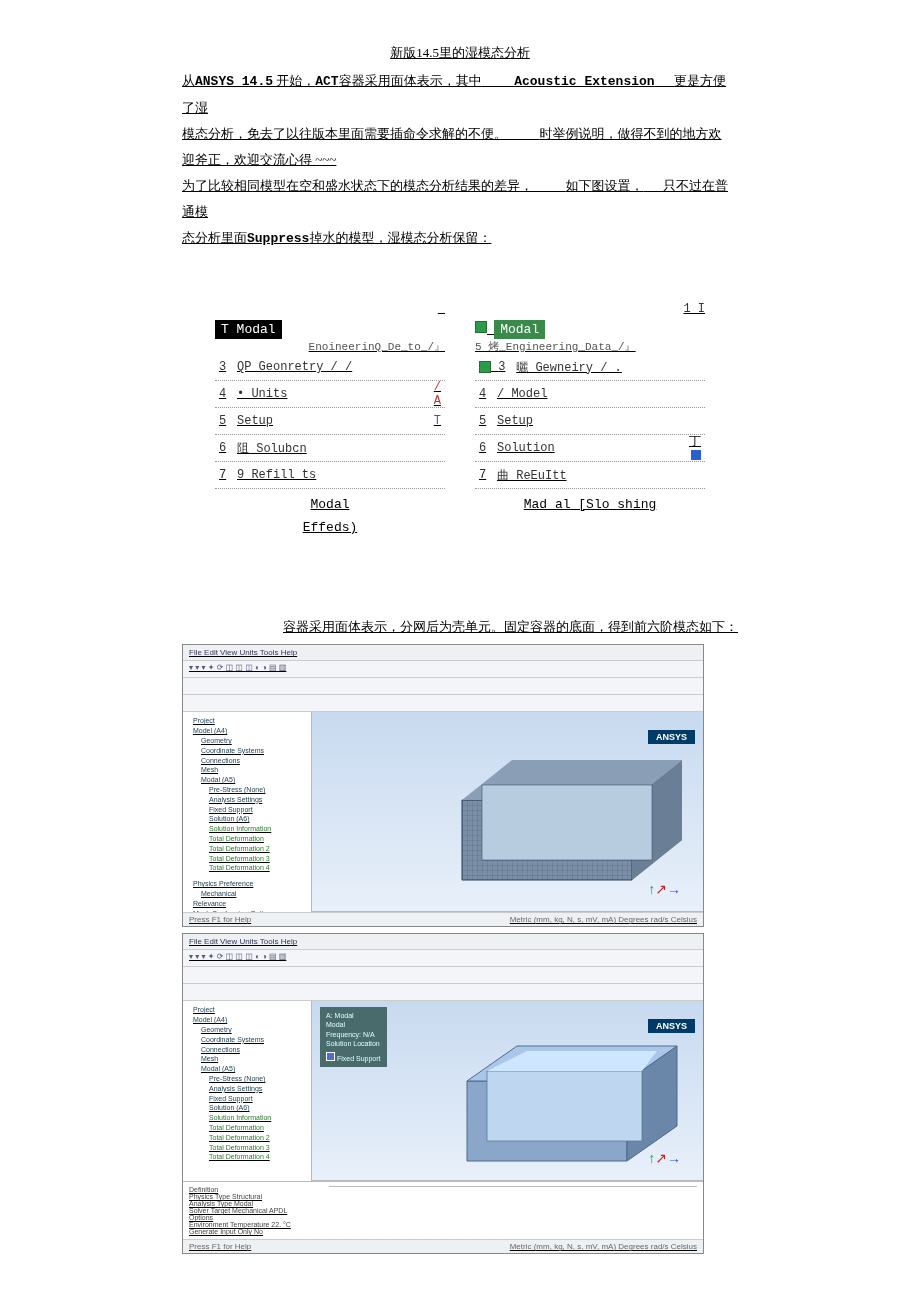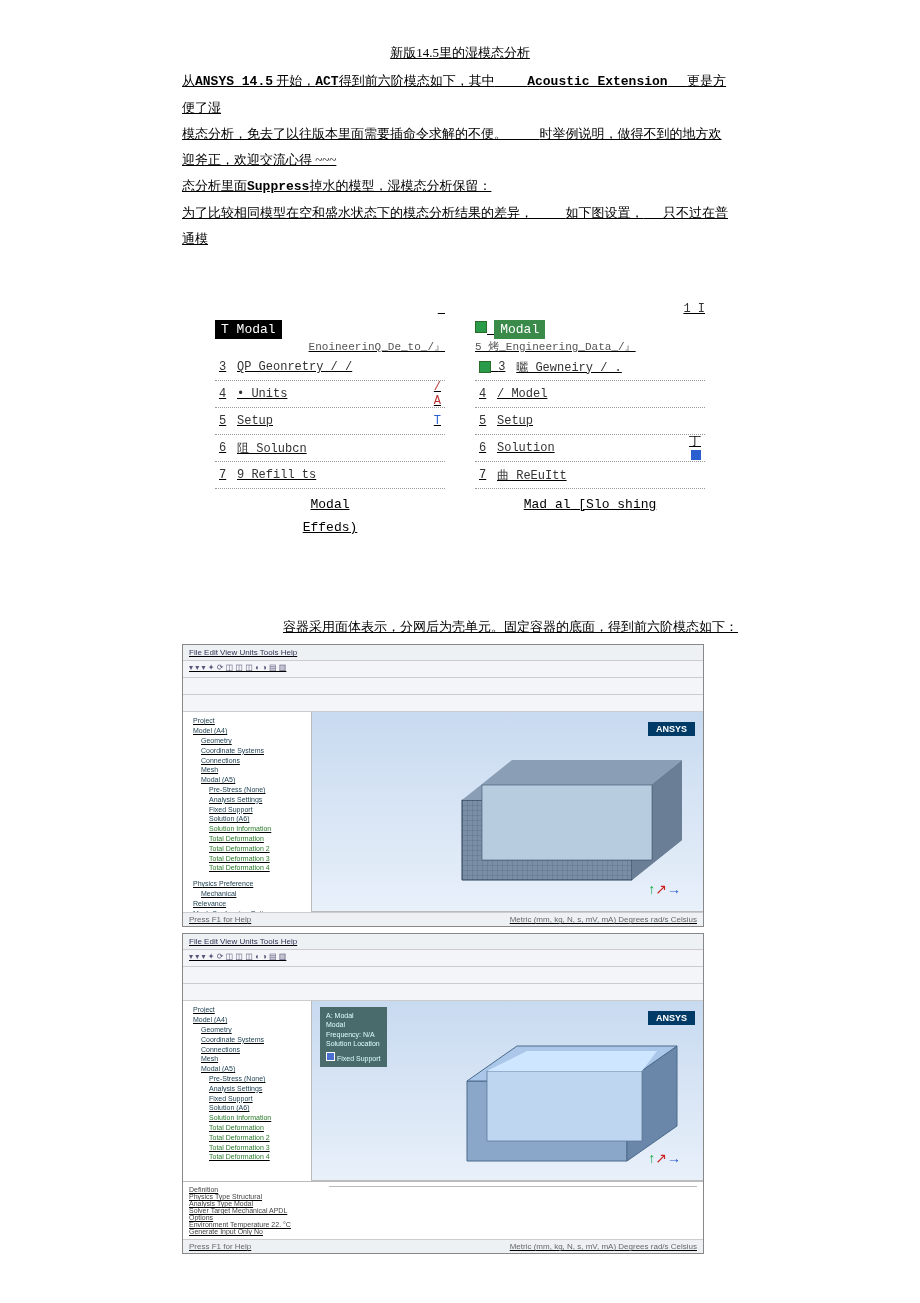--- a/index.html
+++ b/index.html
@@ -133,21 +133,21 @@
   .ss-side .tree-item.l3 { padding-left: 22px; }
   .ss-side .tree-item.g { color: #2a7a2a; }
   .ss-view {
     flex: 1;
     background: linear-gradient(#c8daf0, #e8f0fa);
     position: relative;
     border-bottom: 1px solid #bbb;
   }
   .ss-brand {
     position: absolute;
-    top: 10px; right: 8px;
+    top: 18px; right: 8px;
     background: #003a66;
     color: #fff;
     font-weight: bold;
     font-size: 9px;
     padding: 2px 8px;
   }
   .triad {
     position: absolute;
     bottom: 14px; right: 22px;
     font-size: 14px;
@@ -206,43 +206,43 @@
   }
 </style>
 </head>
 <body>
 
 <div class="page">
   <div class="title">新版14.5里的湿模态分析</div>
 
   <div class="intro">
     <div>
-      <span>从</span><span class="mono">ANSYS 14.5</span><span> 开始，</span><span class="mono">ACT</span><span>得到前六阶模态如下，其中</span>
+      <span>从</span><span class="mono">ANSYS 14.5</span><span> 开始，</span><span class="mono">ACT</span><span>容器采用面体表示，其中</span>
       &nbsp;&nbsp;&nbsp;&nbsp;&nbsp;&nbsp;&nbsp;&nbsp;
       <span class="mono u">Acoustic Extension</span>
       &nbsp;&nbsp;&nbsp;&nbsp;
       <span>更是方便了湿</span>
     </div>
     <div>
       <span class="u">模态分析，免去了以往版本里面需要插命令求解的不便。</span>
       &nbsp;&nbsp;&nbsp;&nbsp;&nbsp;&nbsp;&nbsp;&nbsp;
       <span class="u">时举例说明，做得不到的地方欢</span>
     </div>
     <div><span class="u">迎斧正，欢迎交流心得 ~~~</span></div>
-    <div>
-      <span class="u">
-        <span>态分析里面</span><span class="mono">Suppress</span><span>掉水的模型，湿模态分析保留：</span>
-      </span>
-    </div>
     <div>
       <span class="u">为了比较相同模型在空和盛水状态下的模态分析结果的差异，</span>
       &nbsp;&nbsp;&nbsp;&nbsp;&nbsp;&nbsp;&nbsp;&nbsp;
       <span class="u">如下图设置，</span>
       &nbsp;&nbsp;&nbsp;&nbsp;
       <span>只不过在普通模</span>
+    </div>
+    <div>
+      <span class="u">
+        <span>态分析里面</span><span class="mono">Suppress</span><span>掉水的模型，湿模态分析保留：</span>
+      </span>
     </div>
   </div>
 
   <div class="wb-area">
     <div class="wb-col">
       <div class="wb-topbar">&nbsp;</div>
       <div><span class="wb-header hdrA">T Modal</span></div>
       <div style="text-align:right;font-size:11px;color:#555">EnoineerinQ_De_to_/』</div>
       <div class="wb-row">
           <span class="num">3</span>

